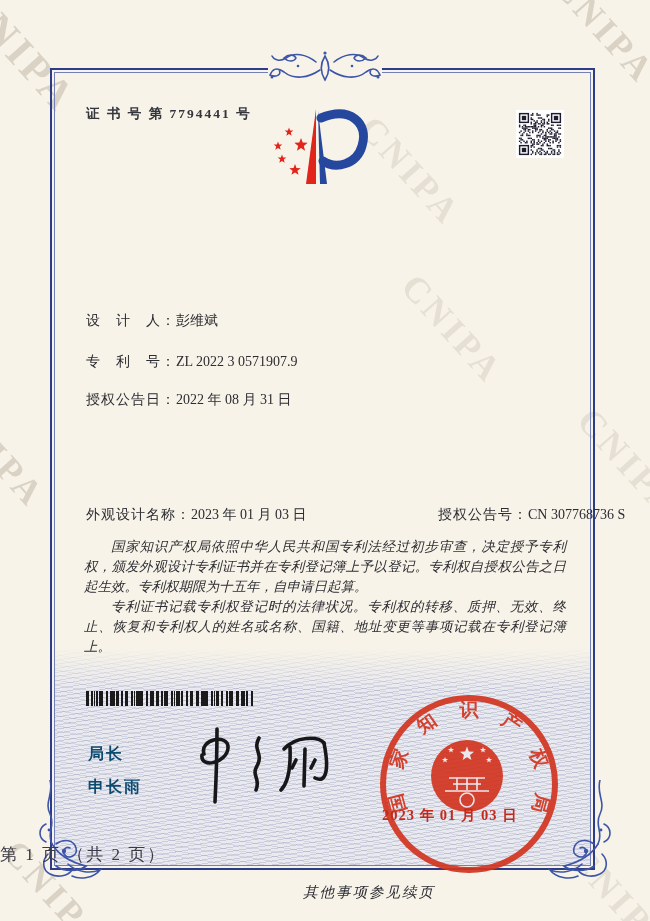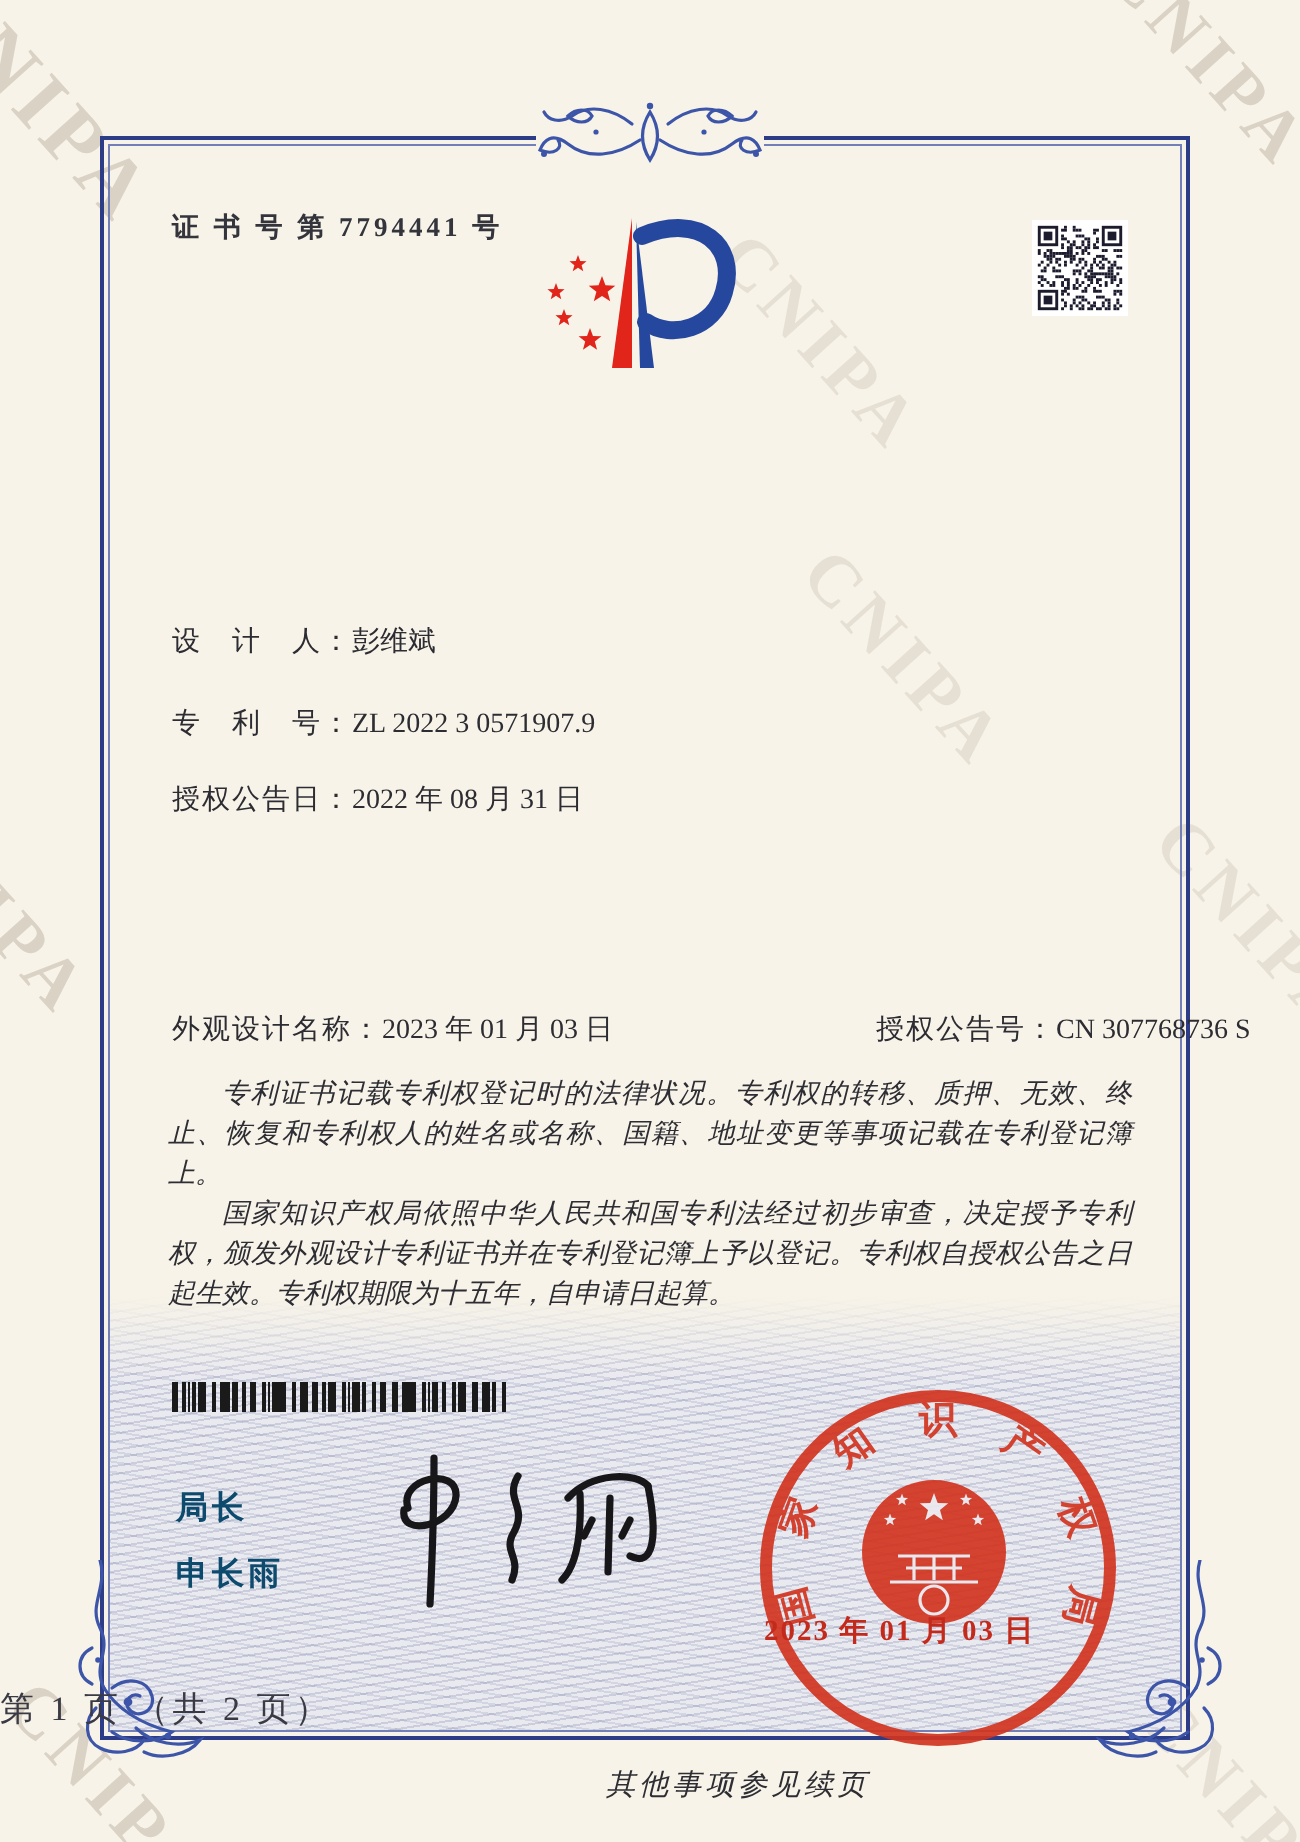--- a/index.html
+++ b/index.html
@@ -472,22 +472,22 @@
     </div>
     <div class="row r4">
       <span class="lbl">授权公告日：</span><span>2022 年 08 月 31 日</span>
     </div>
     <div class="row r7">
       <span class="lbl">外观设计名称：</span><span>2023 年 01 月 03 日</span>
       <span class="grant-no"><span class="lbl">授权公告号：</span><span>CN 307768736 S</span></span>
     </div>
 
     <div class="paras">
+      <p>国家知识产权局依照中华人民共和国专利法经过初步审查，决定授予专利权，颁发外观设计专利证书并在专利登记簿上予以登记。专利权自授权公告之日起生效。专利权期限为十五年，自申请日起算。</p>
       <p>专利证书记载专利权登记时的法律状况。专利权的转移、质押、无效、终止、恢复和专利权人的姓名或名称、国籍、地址变更等事项记载在专利登记簿上。</p>
-      <p>国家知识产权局依照中华人民共和国专利法经过初步审查，决定授予专利权，颁发外观设计专利证书并在专利登记簿上予以登记。专利权自授权公告之日起生效。专利权期限为十五年，自申请日起算。</p>
     </div>
 
     <div class="barcode"></div>
 
     <div class="official official-title">局长</div>
     <div class="official official-name">申长雨</div>
 
     <svg class="signature" width="160" height="86" viewBox="0 0 160 86" aria-label="申长雨">
       <g stroke="#17171a" fill="none" stroke-width="3.6" stroke-linecap="round" stroke-linejoin="round">
         <path d="M18,28 C13,13 43,7 42,22 C41,37 14,43 16,29"></path>

